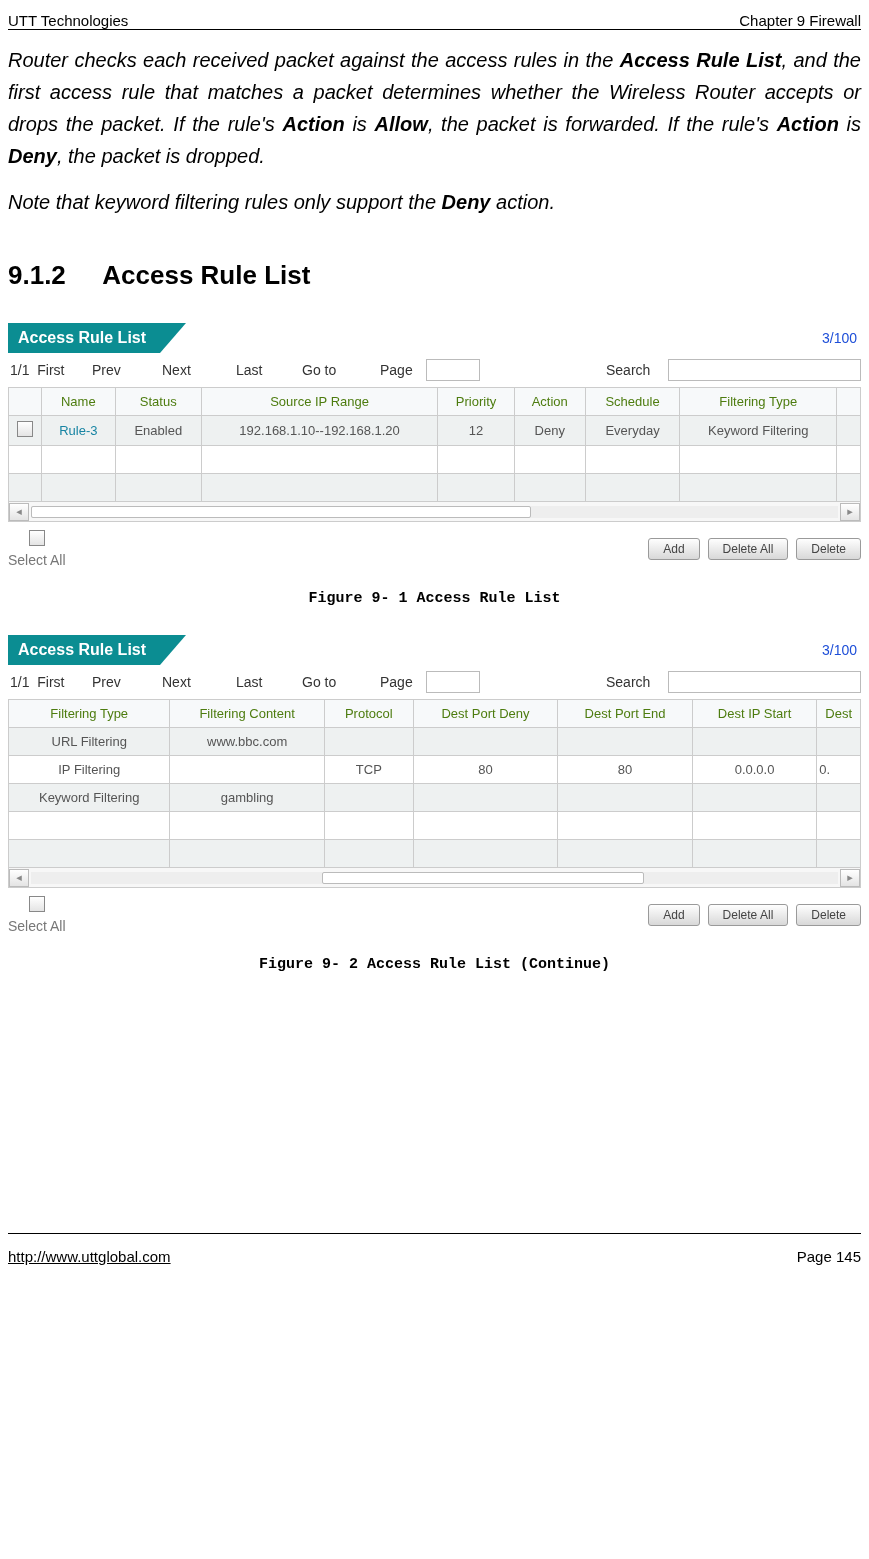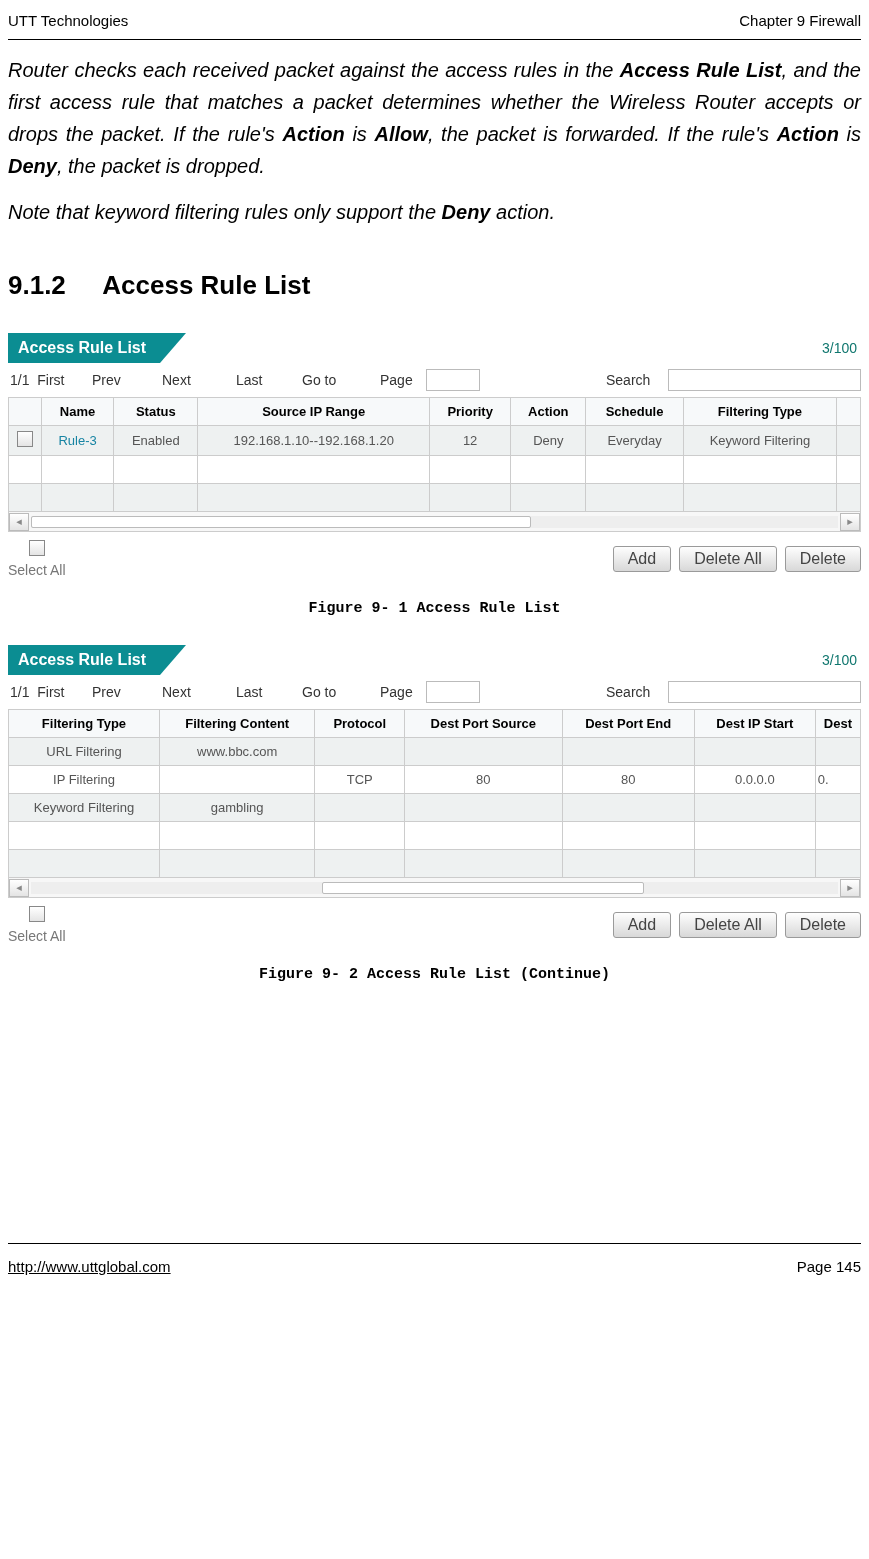--- a/index.html
+++ b/index.html
@@ -1,74 +1,74 @@
 <!DOCTYPE html>
 <html><head>
   <meta charset="utf-8">
   <style>
     * { margin: 0; padding: 0; box-sizing: border-box; }
     body { font-family: Arial, sans-serif; width: 869px; background: #fff; color: #000; }
     .page { padding: 12px 8px 8px 8px; }
     .header-bar {
       display: flex; justify-content: space-between;
-      border-bottom: 1.5px solid #000; padding: 0 0 10px 0; font-size: 15px;
+      border-bottom: 1.5px solid #000; padding: 0 0 0 0; font-size: 15px;
     }
     .body-text { font-size: 20px; line-height: 1.6; margin: 14px 0; text-align: justify; font-style: italic; }
     .section-heading { font-size: 26px; font-weight: bold; margin: 42px 0 30px 0; }
     .section-heading .num { display: inline-block; width: 88px; }
     .figure-caption { text-align: center; font-weight: bold; font-size: 15px; margin: 22px 0 28px 0; font-family: Liberation Mono, monospace; }
 
     .tab-shell { margin: 32px 0 0 0; }
     .tab-row { display: flex; align-items: center; position: relative; }
     .tab {
       background: #0b8d92; color: #fff; font-size: 16px; font-weight: bold;
       padding: 6px 14px 6px 10px; position: relative; height: 30px; line-height: 18px;
     }
     .tab::after {
       content: ''; position: absolute; right: -26px; top: 0;
       border-left: 26px solid #0b8d92; border-top: 0; border-bottom: 30px solid transparent;
     }
-    .count-badge { margin-left: auto; font-size: 14px; color: #0f766e; padding-right: 4px; }
+    .count-badge { margin-left: auto; font-size: 14px; color: #1d4ed8; padding-right: 4px; }
 
     .pager {
       display: grid;
       grid-template-columns: 82px 70px 74px 66px 78px 48px 78px 100px 64px 1fr;
       align-items: center; padding: 6px 0; font-size: 14px; color: #333;
     }
     .pager .pg-item { padding: 0 2px; }
     .pager .goto-inp, .pager .search-inp {
       border: 1px solid #bbb; height: 22px; padding: 0 4px; font-size: 13px; width: 100%;
     }
     .pager .goto-inp { width: 54px; }
 
     table.rules { width: 100%; border-collapse: collapse; font-size: 13px; color: #555; }
     table.rules th, table.rules td {
       border: 1px solid #ccc; padding: 5px 8px; text-align: center; background: #fff;
       height: 28px;
     }
-    table.rules th { background: #f7f9fa; font-weight: bold; color: #000000; }
+    table.rules th { background: #f7f9fa; font-weight: normal; color: #4d7c0f; }
     table.rules tr:nth-child(even) td { background: #eef1f1; }
     .cb { width: 16px; height: 16px; border: 1px solid #888; background: linear-gradient(#fff,#e4e4e4); display:inline-block; }
     .rule-link { color: #1784a3; text-decoration: none; }
 
     .scrollbar-row {
       display: flex; align-items: center; border: 1px solid #ccc; border-top: none; height: 20px;
       background: #f7f7f7;
     }
     .sb-btn { width: 20px; height: 18px; display: flex; align-items: center; justify-content: center;
       border: 1px solid #bbb; background: linear-gradient(#fff,#e4e4e4); color:#888; font-size:11px;}
     .sb-track { flex: 1; position: relative; height: 12px; background:#eee; margin:0 2px; }
     .sb-thumb { position:absolute; top:0; height:12px; background:#fff; border:1px solid #bbb; border-radius:2px; }
 
     .actions-row { display:flex; align-items:center; padding: 8px 0 0 0; }
     .select-all { display:flex; align-items:center; gap:6px; color:#777; font-size:14px;flex-direction:column; }
     .action-buttons { margin-left:auto; display:flex; gap:8px; }
     .btn {
       border:1px solid #9a9a9a; background: linear-gradient(#fefefe,#d8d8d8);
-      padding: 3px 14px; font-size: 16px; color:#444; border-radius:3px; cursor:pointer;
+      padding: 3px 14px; font-size: 12px; color:#444; border-radius:3px; cursor:pointer;
     }
 
     .footer-bar {
       display:flex; justify-content: space-between; margin-top: 260px;
       border-top: 1.5px solid #000; padding-top: 14px; font-size: 15px;
     }
     .footer-link { color:#000; text-decoration: underline; }
 
     
     .col-cb { width: 24px; }
@@ -212,21 +212,21 @@
       <span class="pg-item">Search</span>
       <input class="search-inp" style="">
     </div>
 
     <table class="rules">
       <tbody>
           <tr>
         <th>Filtering Type</th>
         <th>Filtering Content</th>
         <th>Protocol</th>
-        <th>Dest Port Source</th>
+        <th>Dest Port Deny</th>
         <th>Dest Port End</th>
         <th>Dest IP Start</th>
         <th class="col-cut">Dest</th>
       </tr>
       <tr>
         <td>URL Filtering</td>
         <td>www.bbc.com</td>
         <td></td>
         <td></td>
         <td></td>

